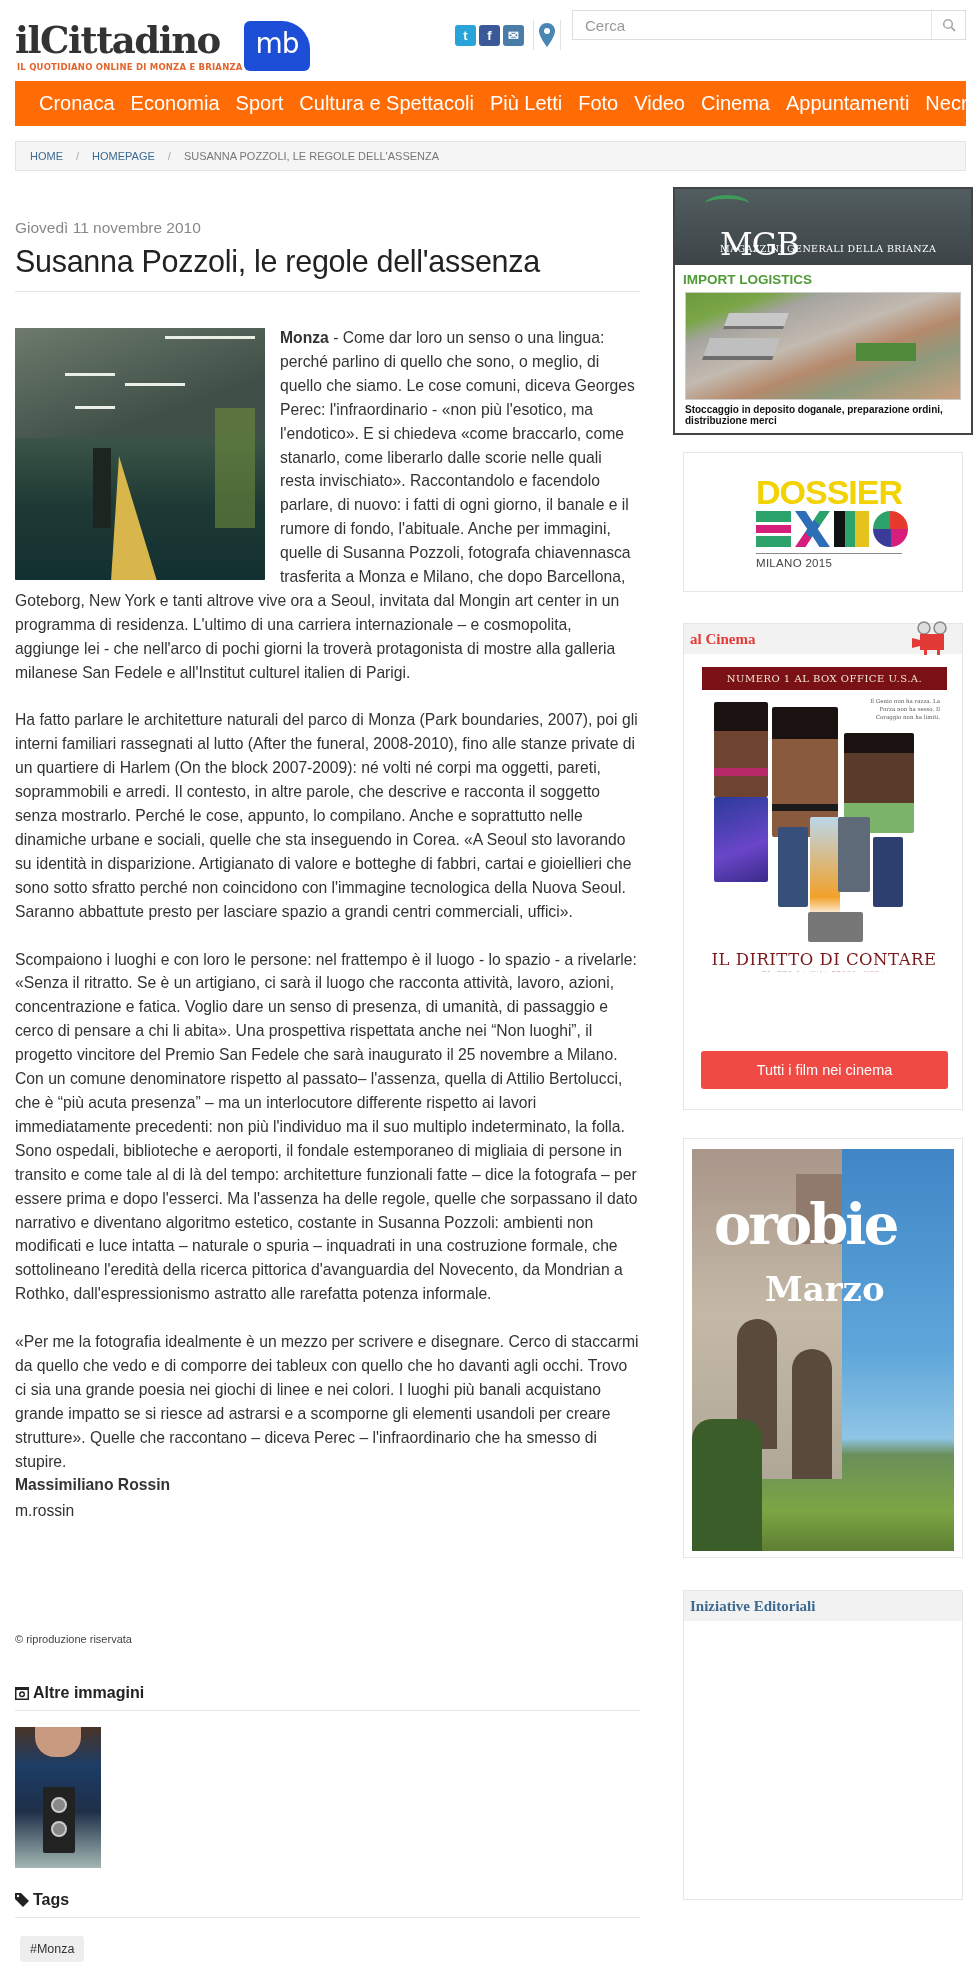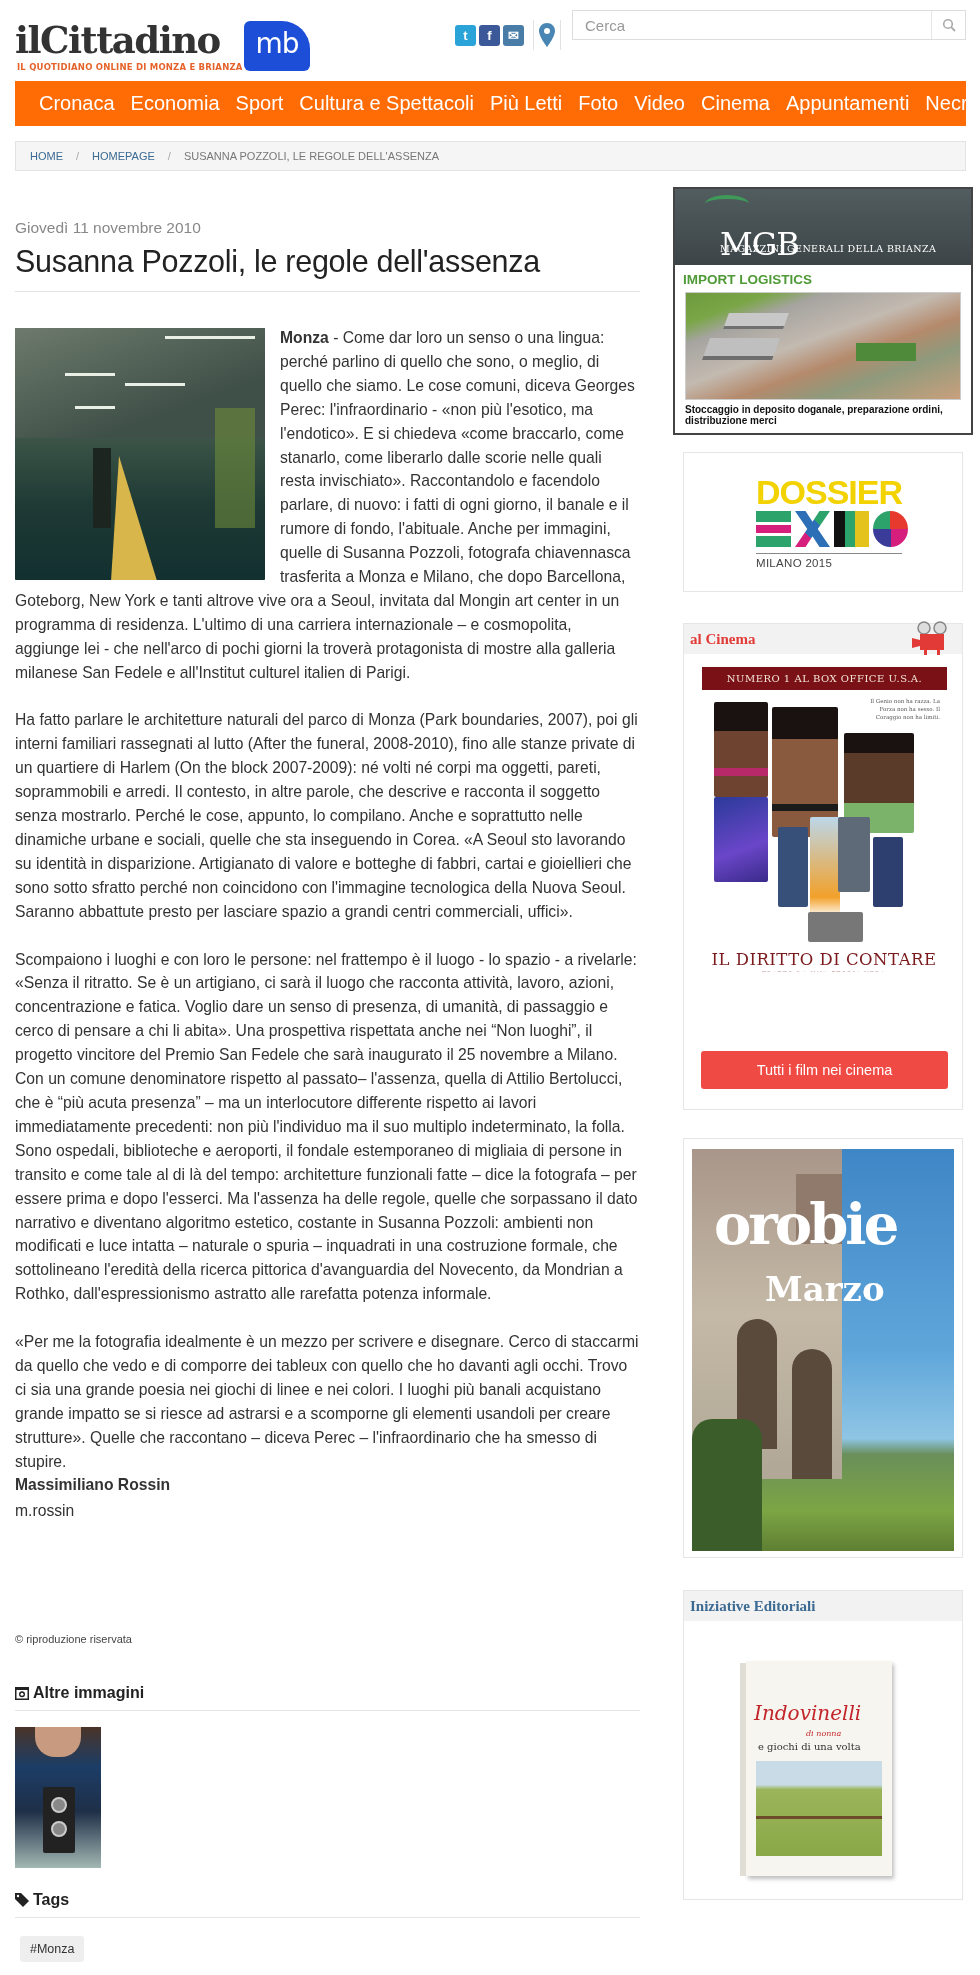--- a/index.html
+++ b/index.html
@@ -293,22 +293,13 @@
     <div class="orobie-arch1" style="left:45px;top:170px;"></div>
     <div class="orobie-arch2" style="left:100px;top:200px;"></div>
     <div class="orobie-hedge"></div>
     <span class="orobie-t">orobie</span>
     <span class="orobie-m">Marzo</span>
   </div>
 </div>
 
 <div class="abs box inizi">
   <div class="box-head inizi-head">Iniziative Editoriali</div>
-  <div class="book">
-    <div class="book-spine"></div>
-    <span class="book-t">Indovinelli</span>
-    <span class="book-d">di nonna</span>
-    <span class="book-s">e giochi di una volta</span>
-    <div class="book-art">
-        <div class="book-fence"></div>
-      </div>
-  </div>
 </div>
 
 </body></html>

